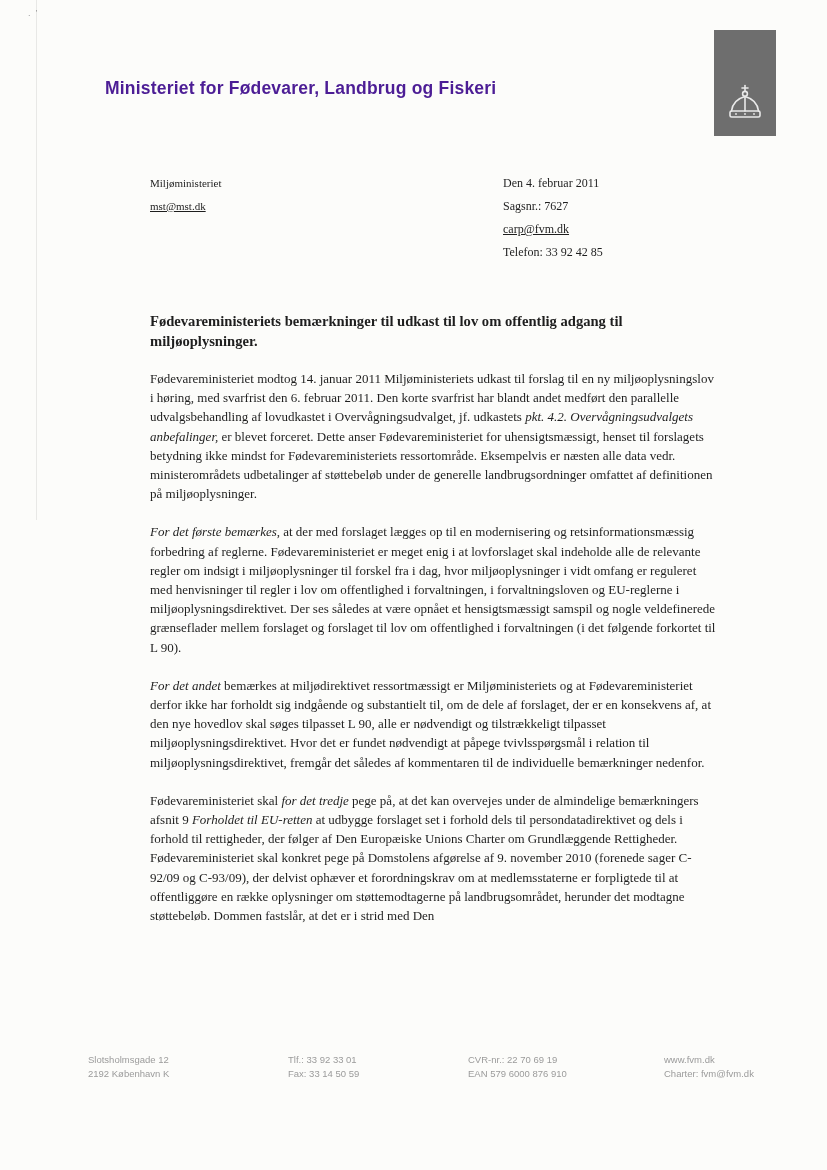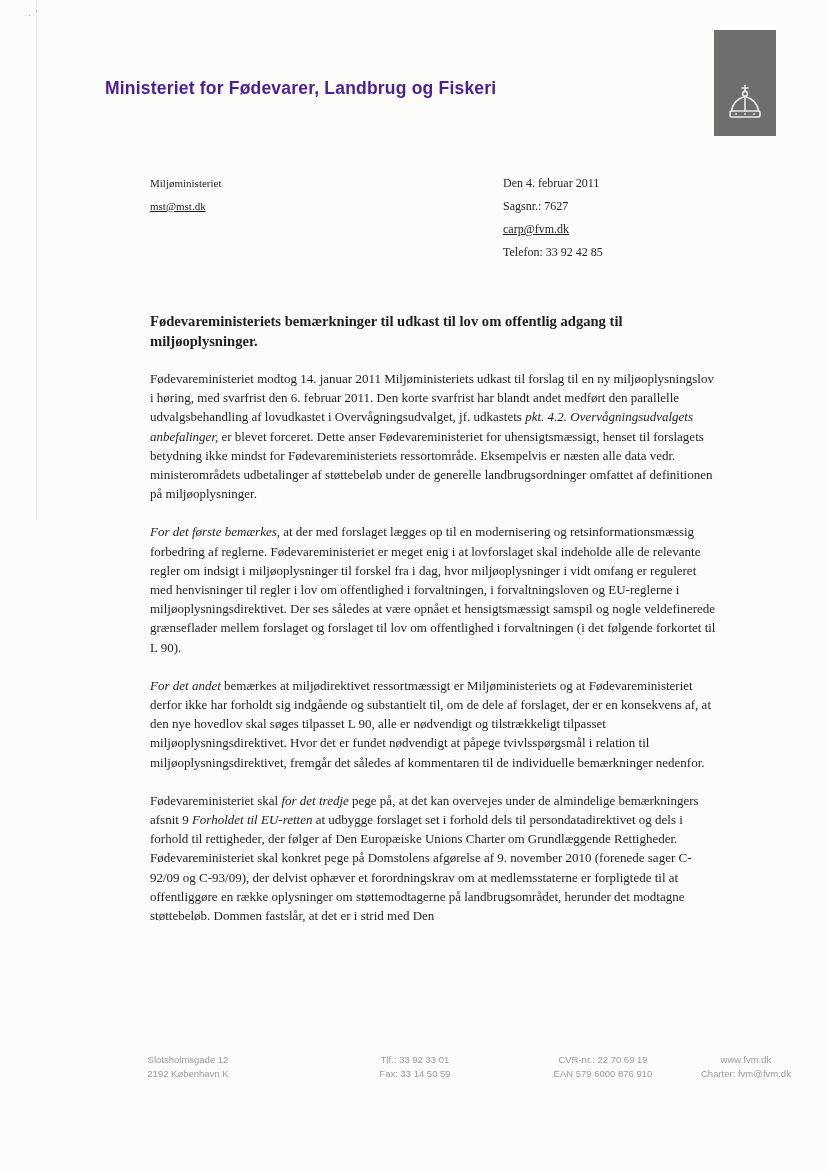--- a/index.html
+++ b/index.html
@@ -45,24 +45,24 @@
   .it{font-style:italic;}
   .un{text-decoration:underline;}
   
   .footer{
     position:absolute;left:88px;top:1053px;right:30px;
     display:flex;
     font-family:"Liberation Sans","DejaVu Sans",sans-serif;
     font-size:9.5px;color:#9b9b9b;line-height:1.5;
   }
   .footer .col1{width:200px;}
-  .footer .col2{width:180px;margin-left:37px;}
+  .footer .col2{width:180px;}
   .footer .col3{width:196px;}
   .footer .col4{width:auto;}
-  .footer div{white-space:nowrap;text-align:center;}
+  .footer div{white-space:nowrap;}
 </style>
 </head>
 <body>
 
 <div class="page">
 
   <div class="scan-line"></div>
   <div class="scan-speck">. &nbsp;’</div>
 
   <div class="ministry-title">Ministeriet for Fødevarer, Landbrug og Fiskeri</div>

